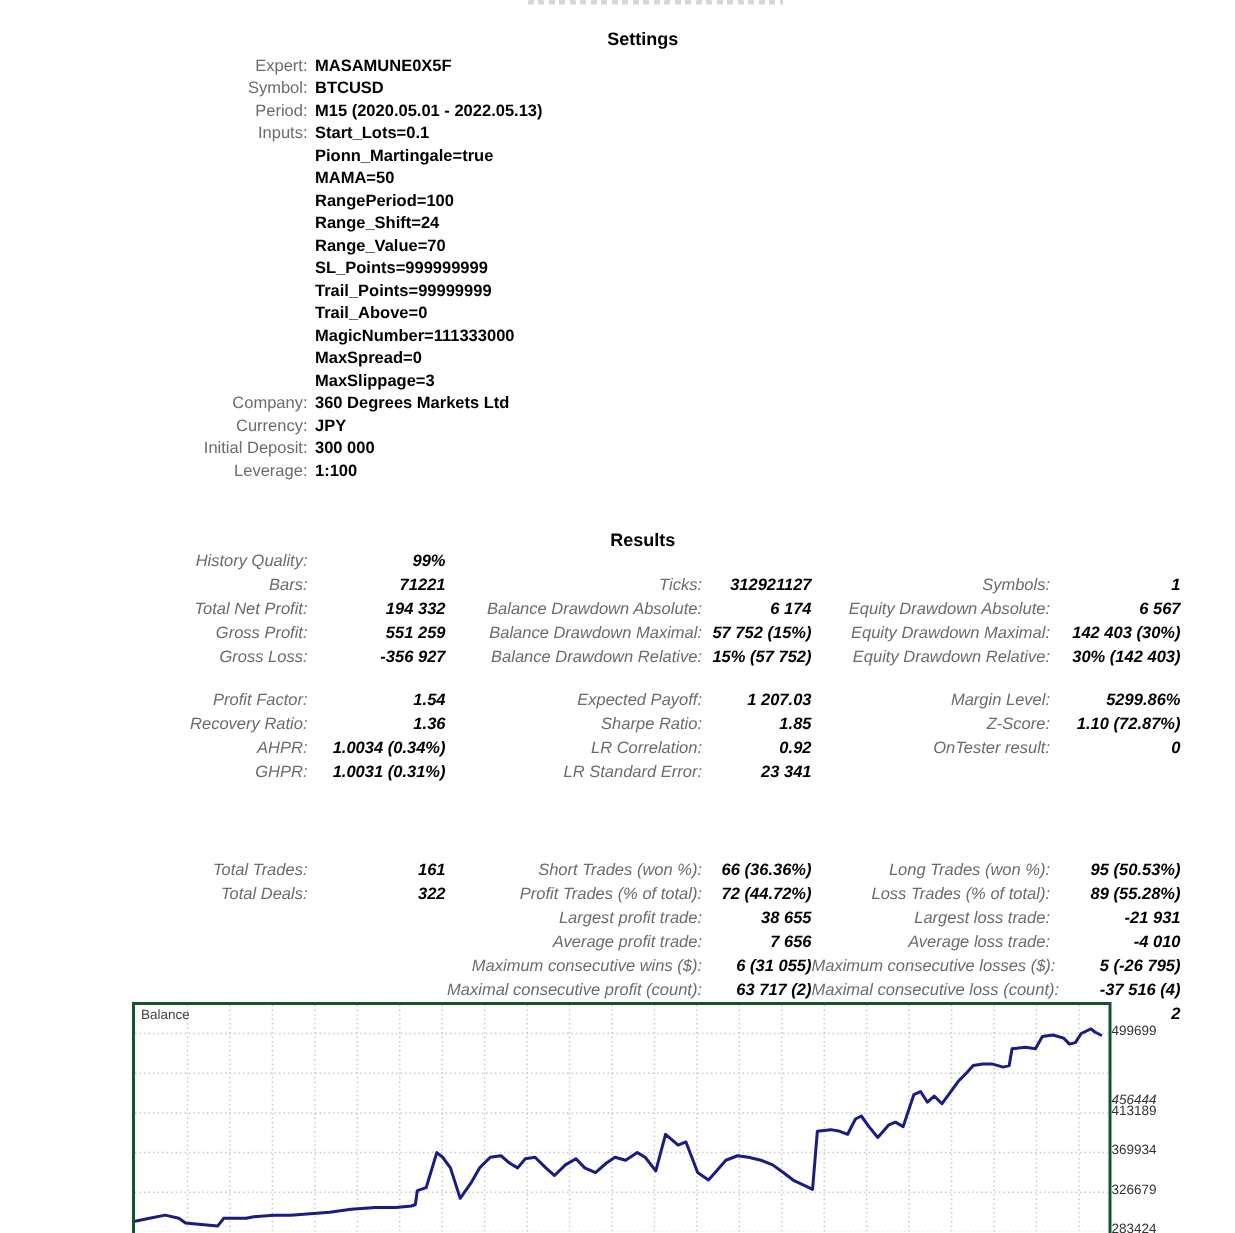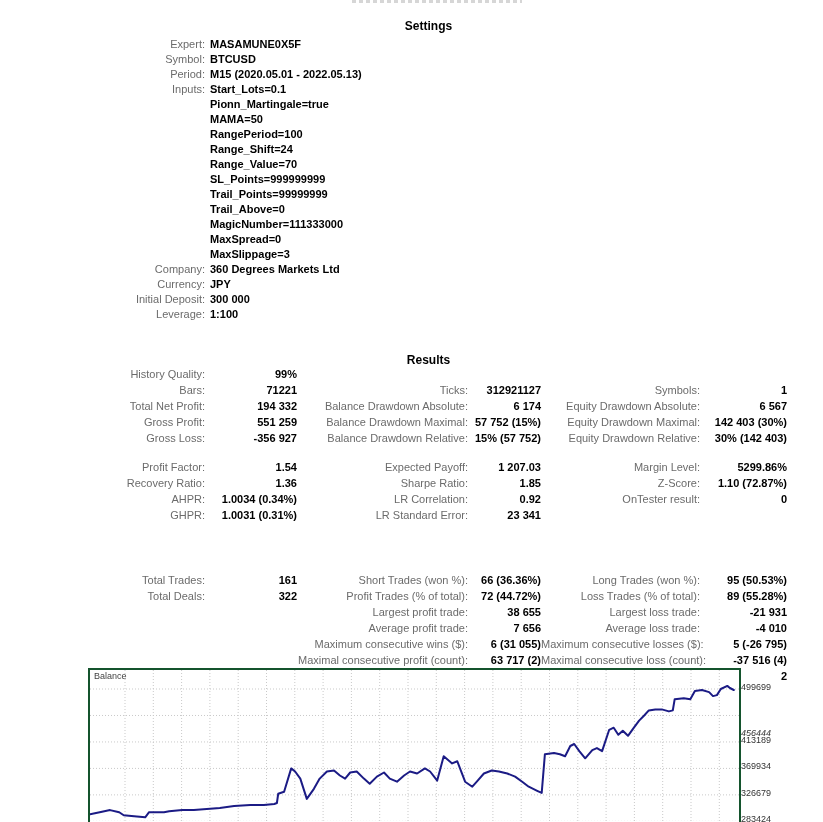--- a/index.html
+++ b/index.html
@@ -11,21 +11,21 @@
         font-size:12px;font-weight:bold;transform:translateX(17px);}
   #settings-title{top:19px;}
   #results-title{top:353px;}
   .srow{display:flex;line-height:15px;height:15px;white-space:pre;}
   .lbl{color:#6b6b6b;text-align:right;}
   .val{font-weight:bold;color:#000;text-align:right;}
   #settings-rows{position:absolute;top:37px;left:0;}
   #settings-rows .lbl{width:205px;}
   #settings-rows .val{text-align:center;margin-left:5px;}
   .rgroup{position:absolute;left:0;display:grid;
-        grid-template-columns:205px 92px 171px 73px 159px 87px;}
+        grid-template-columns:205px 92px 171px 73px 159px 87px;font-style:italic;}
   .rgroup span{line-height:16px;height:16px;white-space:pre;overflow:visible;}
   #chart-box{position:absolute;left:88px;top:668px;width:649px;height:152px;
         border:2px solid #14532d;background:#fff;}
   #chart-legend{position:absolute;left:4px;top:1px;font-size:9px;color:#444;}
   .ylab{position:absolute;left:741px;font-size:9px;color:#333;width:60px;text-align:left;}
 </style>
 </head>
 <body>
 
 <div id="root">

